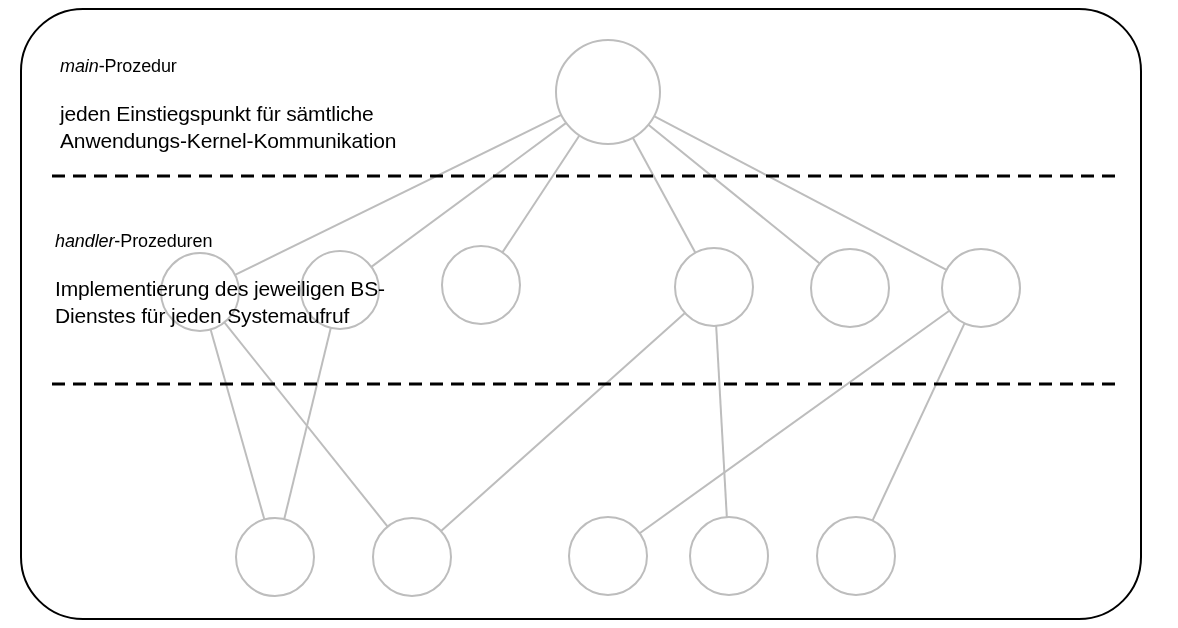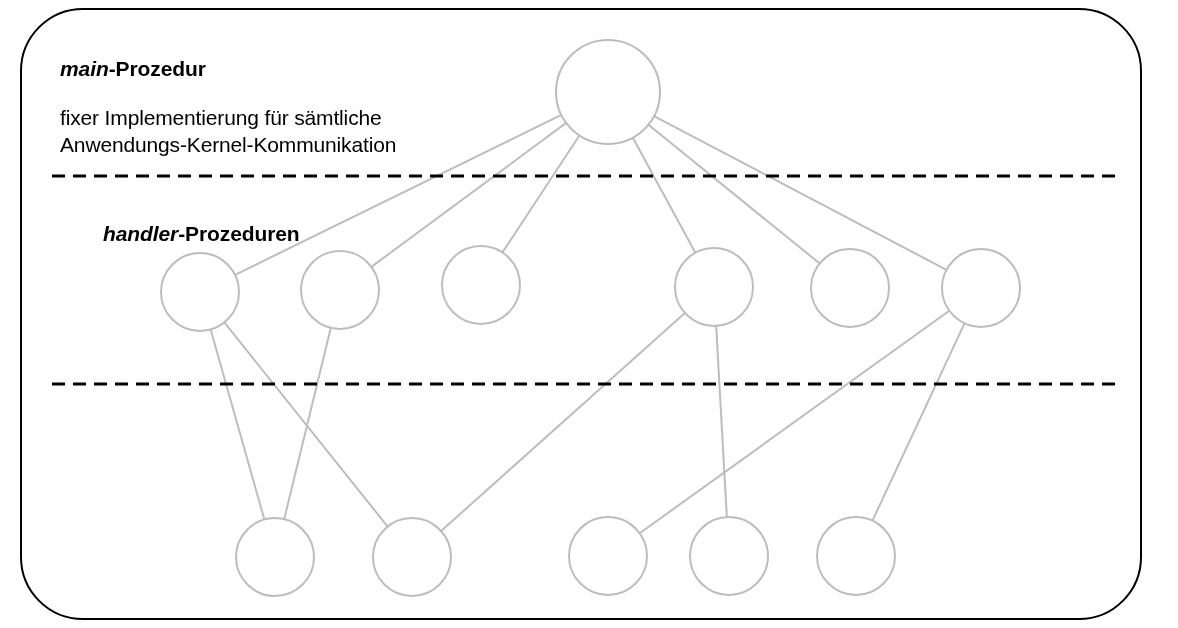--- a/index.html
+++ b/index.html
@@ -24,36 +24,36 @@
     width: 1178px;
     height: 628px;
   }
   .layer-block {
     position: absolute;
     color: #000000;
     line-height: 1.30;
     white-space: pre-line;
   }
   .layer-title {
-    font-size: 21px;
-    font-weight: bold;
+    font-size: 18px;
+    font-weight: normal;
     margin: 0 0 1px 0;
     letter-spacing: -0.1px;
   }
   .layer-title .kw {
     font-style: italic;
   }
   .layer-desc {
     font-size: 21px;
     font-weight: normal;
     margin: 0;
     letter-spacing: -0.15px;
   }
   #block-main   { left: 60px; top: 34px; }
-  #block-handler{ left: 55px; top: 199px; margin-left: 48px; }
+  #block-handler{ left: 55px; top: 209px; }
   #block-utility{ left: 56px; top: 413px; }
 </style>
 </head>
 <body>
 
 <div id="canvas">
 
   <svg id="diagram-svg" viewBox="0 0 1178 628">
     <rect x="21" y="9" width="1120" height="610" rx="62" ry="62" fill="none" stroke="#000000" stroke-width="2"></rect>
     <g id="edges-group">
@@ -86,24 +86,26 @@
         <circle cx="275" cy="557" r="39" fill="#ffffff" fill-opacity="0" stroke="#bdbdbd" stroke-width="2"></circle>
         <circle cx="412" cy="557" r="39" fill="#ffffff" fill-opacity="0" stroke="#bdbdbd" stroke-width="2"></circle>
         <circle cx="608" cy="556" r="39" fill="#ffffff" fill-opacity="0" stroke="#bdbdbd" stroke-width="2"></circle>
         <circle cx="729" cy="556" r="39" fill="#ffffff" fill-opacity="0" stroke="#bdbdbd" stroke-width="2"></circle>
         <circle cx="856" cy="556" r="39" fill="#ffffff" fill-opacity="0" stroke="#bdbdbd" stroke-width="2"></circle>
       </g>
   </svg>
 
   <div class="layer-block" id="block-main">
     <div class="layer-title"><span class="kw">main</span><span>-Prozedur</span></div>
-    <div class="layer-desc">fixer Implementierung für sämtliche
+    <div class="layer-desc">jeden Einstiegspunkt für sämtliche
 Anwendungs-Kernel-Kommunikation</div>
   </div>
 
   <div class="layer-block" id="block-handler">
     <div class="layer-title"><span class="kw">handler</span><span>-Prozeduren</span></div>
+    <div class="layer-desc">Implementierung des jeweiligen BS-
+Dienstes für jeden Systemaufruf</div>
   </div>
 
   <div class="layer-block" id="block-utility">
   </div>
 
 </div>
 
 </body></html>

